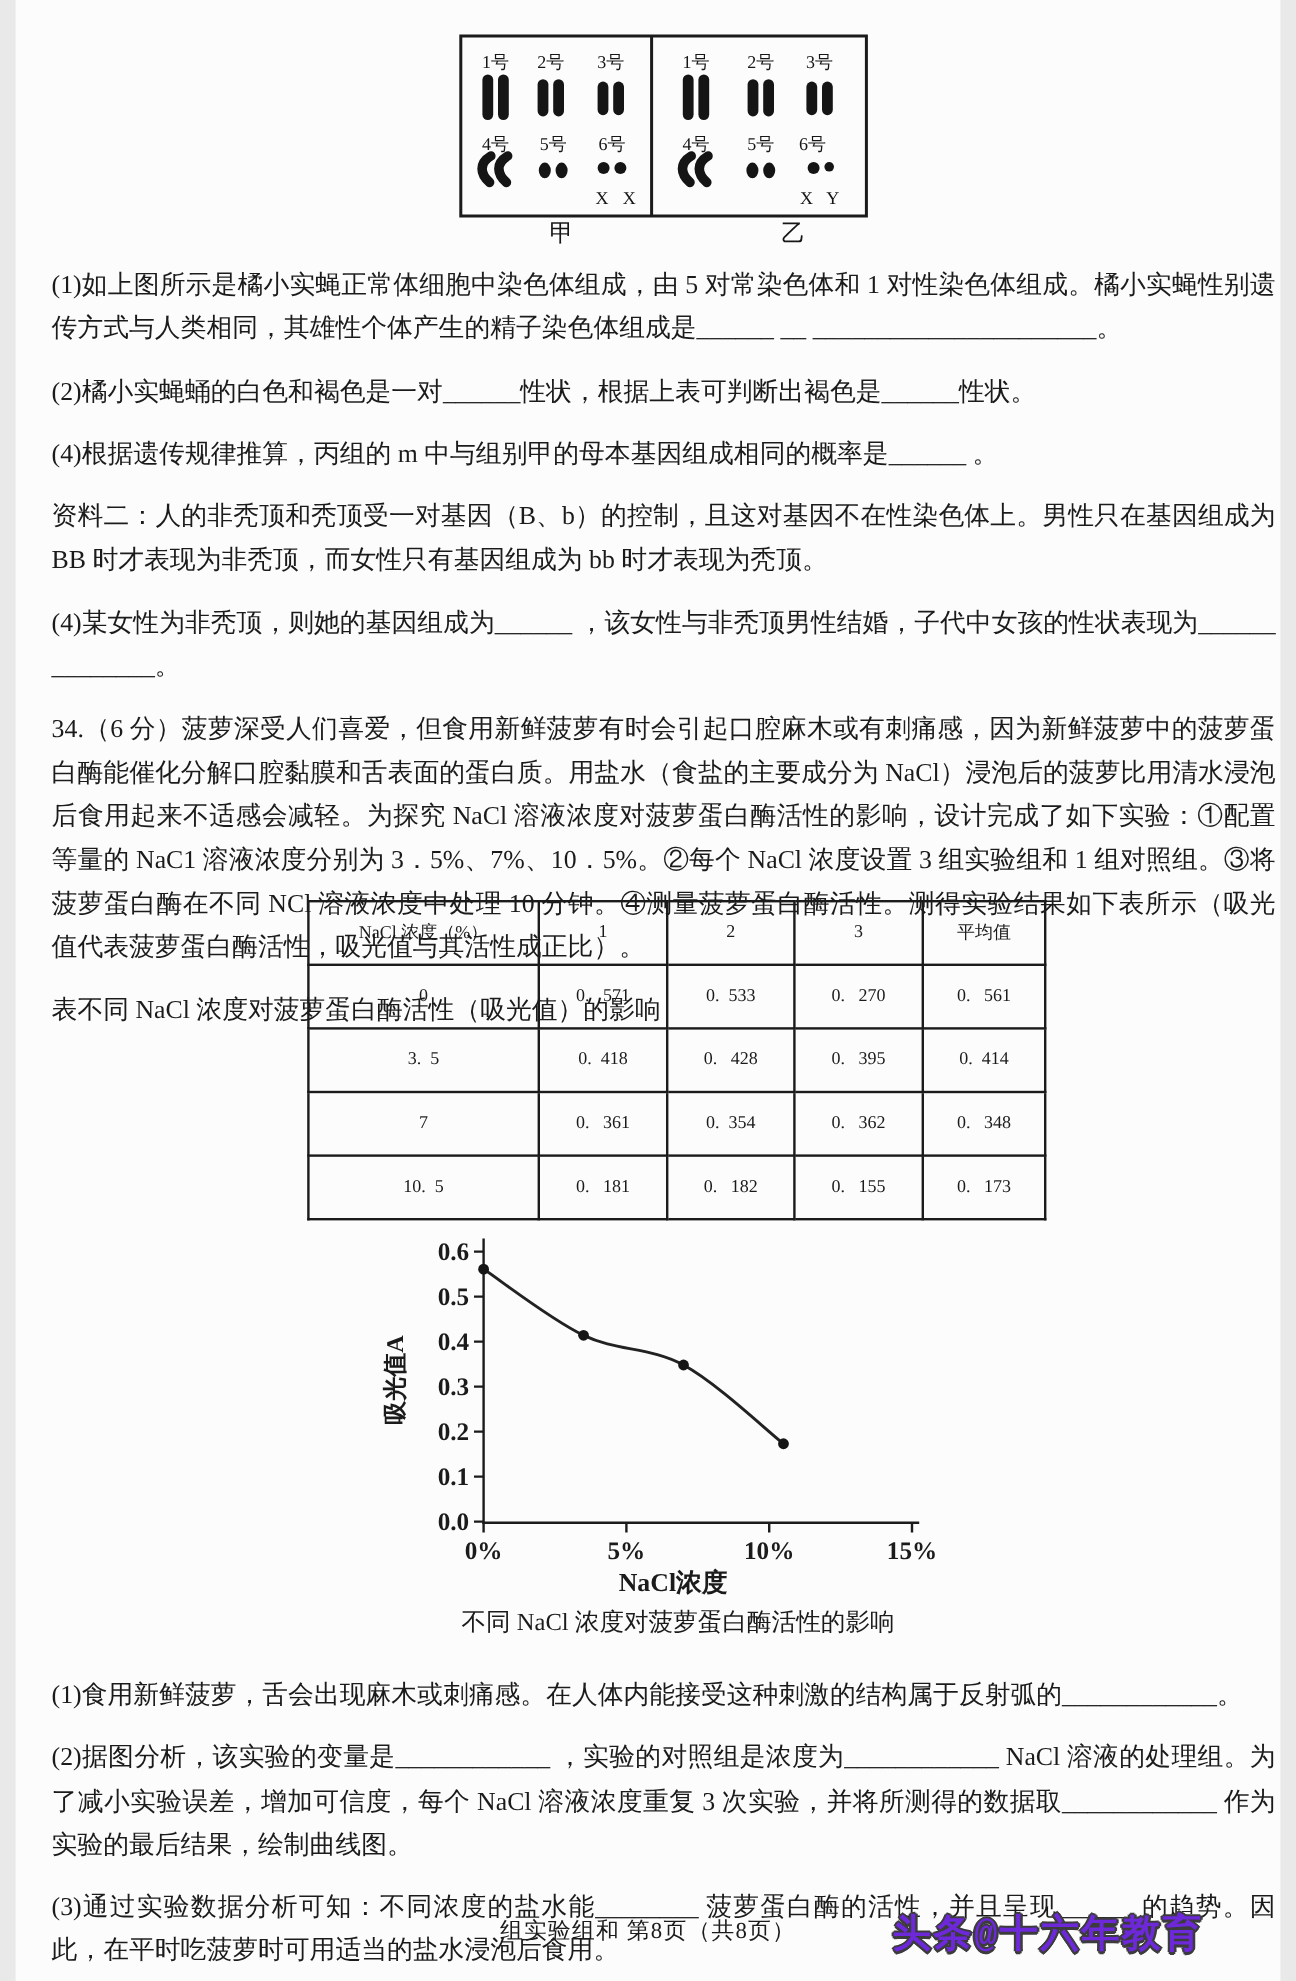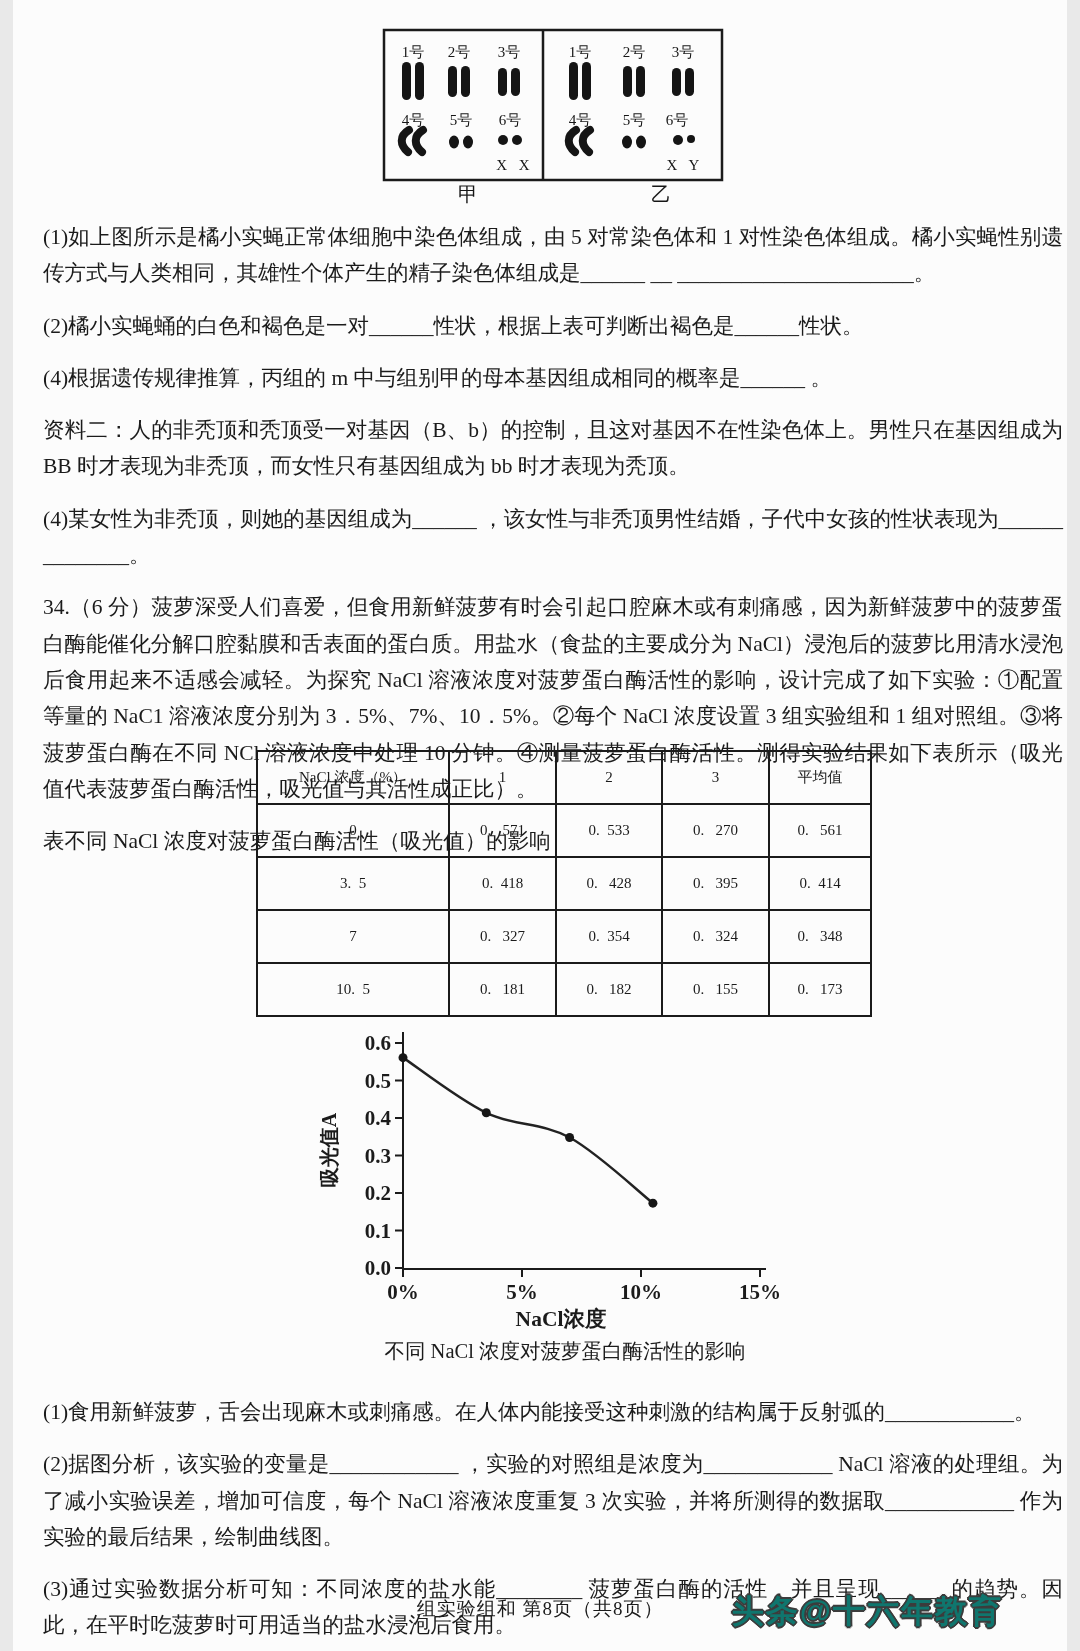--- a/index.html
+++ b/index.html
@@ -34,22 +34,22 @@
   .chart .y-title{font-size:20px;font-weight:bold;}
   .chart .cap{font-size:20.5px;}
   .chart line{stroke:#1b1b1b;}
 
   .footer{
     position:absolute;top:1596px;left:0;width:100%;text-align:center;
     font-size:19px;letter-spacing:1px;
   }
   .watermark{
     position:absolute;top:1590px;right:64px;font-size:32px;font-weight:bold;
-    letter-spacing:2px;color:#0f766e;
-    font-family:Liberation Sans, sans-serif;
+    letter-spacing:2px;color:#6d28d9;
+    font-family:Liberation Mono, monospace;
     text-shadow:-2px 0 #3c3c3c,2px 0 #3c3c3c,0 -2px #3c3c3c,0 2px #3c3c3c,
                 -1px -1px #3c3c3c,1px 1px #3c3c3c,1px -1px #3c3c3c,-1px 1px #3c3c3c;
   }
 </style>
 </head>
 <body>
 
 <div class="page">
 
   <svg class="karyotype" width="360" height="195" viewBox="0 0 360 195">
@@ -162,23 +162,23 @@
     </tr>
     <tr>
       <td>3.  5</td>
       <td>0.  418</td>
       <td>0.   428</td>
       <td>0.   395</td>
       <td>0.  414</td>
     </tr>
     <tr>
       <td>7</td>
-      <td>0.   327</td>
+      <td>0.   361</td>
       <td>0.  354</td>
-      <td>0.   324</td>
+      <td>0.   362</td>
       <td>0.   348</td>
     </tr>
     <tr>
       <td>10.  5</td>
       <td>0.   181</td>
       <td>0.   182</td>
       <td>0.   155</td>
       <td>0.   173</td>
     </tr>
   </tbody>

